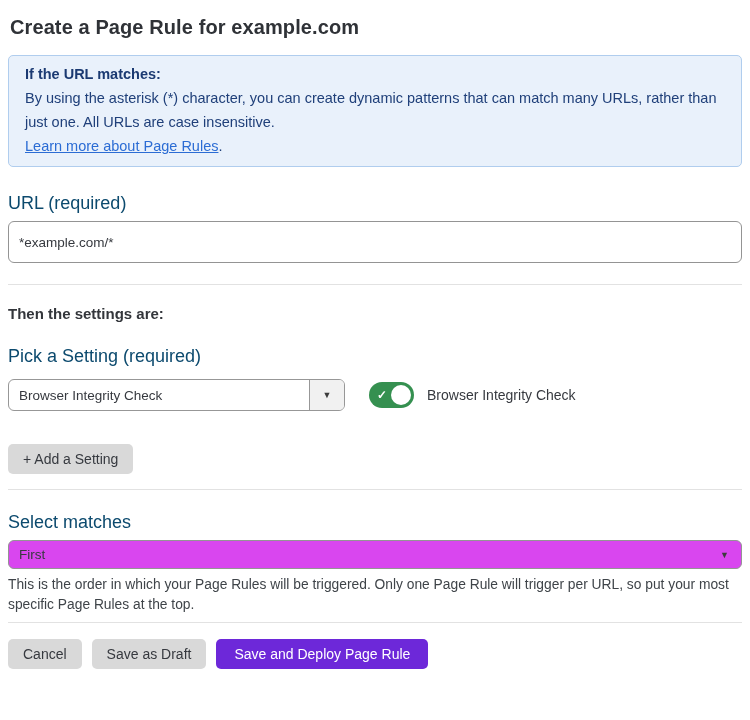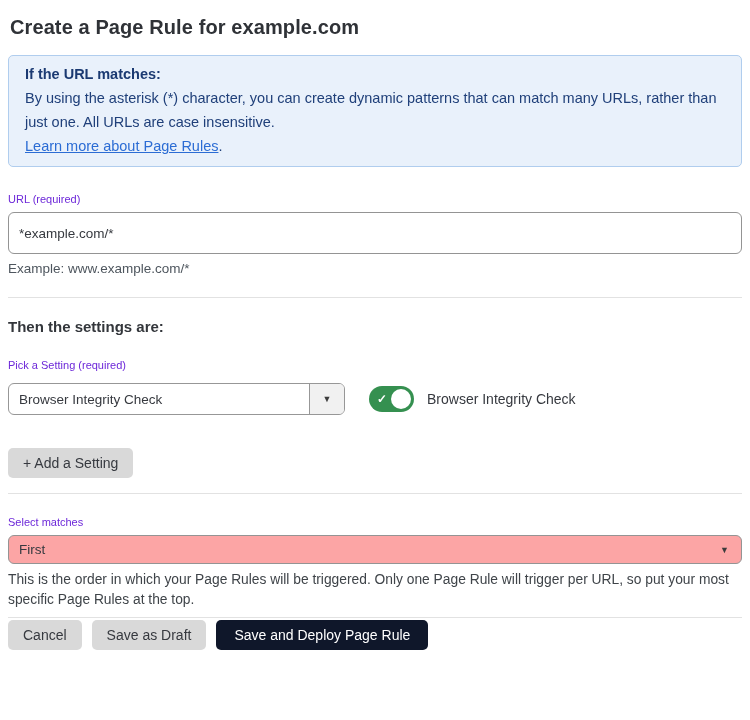--- a/index.html
+++ b/index.html
@@ -35,22 +35,22 @@
   .info-body { max-width: 700px; }
   .info-link {
     color: #2b6cd4;
     text-decoration: underline;
     cursor: pointer;
   }
   .info-link-suffix { color: #20407a; }
 
   
   .field-label {
-    font-size: 11px;
-    color: #6d28d9;
+    font-size: 18px;
+    color: #0c4a6e;
     margin-top: 26px;
     margin-bottom: 7px;
   }
   .text-input {
     width: 100%;
     height: 42px;
     border: 1px solid #949494;
     border-radius: 6px;
     padding: 0 10px;
     font-size: 13.5px;
@@ -153,33 +153,33 @@
     border: none;
     border-radius: 5px;
     padding: 0 15px;
     height: 30px;
     cursor: pointer;
     color: #36393f;
     background: #d9d9d9;
   }
   .btn-add { margin-top: 33px; }
   .btn-primary {
-    background: #0f172a;
+    background: #6d28d9;
     color: #ffffff;
     padding: 0 18px;
     text-align: right;
   }
 
   
   .full-select {
     width: 100%;
     height: 29px;
     border: 1px solid #949494;
     border-radius: 6px;
-    background: #fca5a5;
+    background: #d946ef;
     display: flex;
     align-items: center;
     justify-content: space-between;
     padding: 0 12px 0 10px;
     font-size: 13.5px;
     color: #36393f;
     cursor: pointer;
     margin-top: 7px;
   }
   .full-select .select-arrow {
@@ -191,41 +191,40 @@
     line-height: 20px;
     color: #3f4449;
     margin-top: 6px;
     max-width: 732px;
   }
 
   .footer-divider { margin-top: 7px; }
   .footer-actions {
     display: flex;
     gap: 10px;
-    margin-top: 2px;
+    margin-top: 16px;
   }
 </style>
 </head>
 <body>
 
 <div class="container">
 
   <div class="page-title">Create a Page Rule for example.com</div>
 
   <div class="info-box">
     <div class="info-heading">If the URL matches:</div>
     <div class="info-body">By using the asterisk (*) character, you can create dynamic patterns that can match many URLs, rather than just one. All URLs are case insensitive.</div>
     <div>
       <span class="info-link">Learn more about Page Rules</span><span class="info-link-suffix">.</span>
     </div>
   </div>
 
   <div class="field-label">URL (required)</div>
   <input class="text-input" type="text" value="*example.com/*" style="">
-  <div class="helper-text">Example: www.example.com/*</div>
 
   <hr class="divider">
 
   <div class="section-heading">Then the settings are:</div>
 
   <div class="field-label" style="margin-top:24px;">Pick a Setting (required)</div>
 
   <div class="setting-row">
     <div class="custom-select">
       <div class="select-value">Browser Integrity Check</div>

